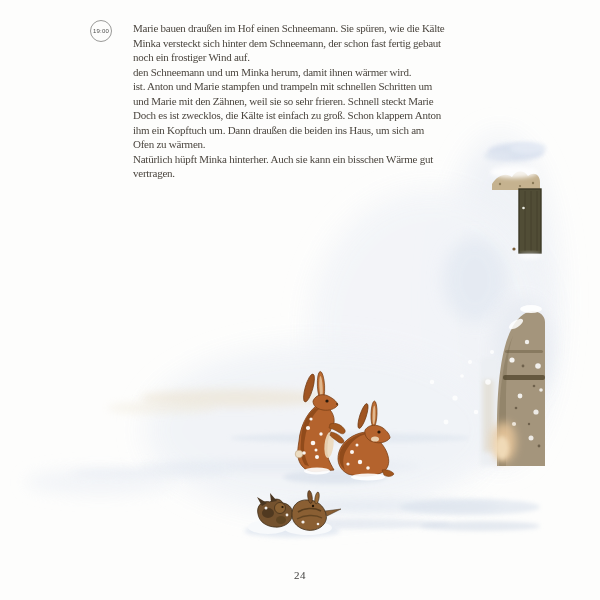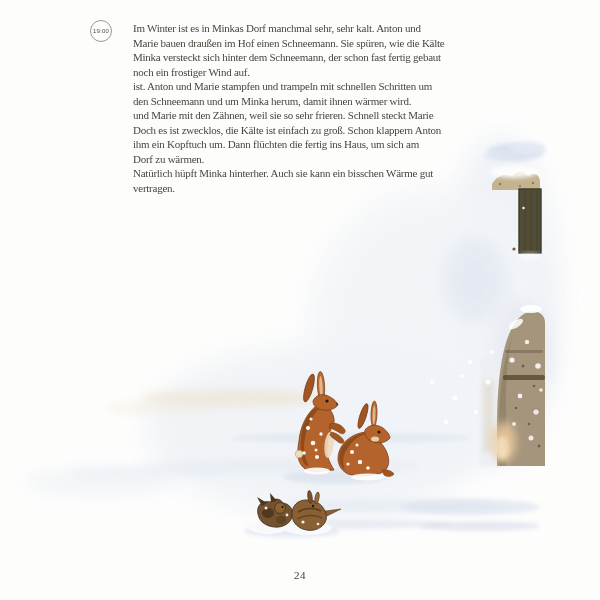--- a/index.html
+++ b/index.html
@@ -195,27 +195,26 @@
     <circle cx="303" cy="522" r="1.6" fill="#ffffff" opacity="0.9"></circle>
     <circle cx="318" cy="524" r="1.3" fill="#ffffff" opacity="0.9"></circle>
   </g>
 </svg>
 
 <div class="time-badge">
   <span>19:00</span>
 </div>
 
 <div class="story">
-  <div class="line">Im Winter ist es in Minkas Dorf manchmal sehr, sehr kalt. Anton und</div>
   <div class="line">Marie bauen draußen im Hof einen Schneemann. Sie spüren, wie die Kälte</div>
   <div class="line">Minka versteckt sich hinter dem Schneemann, der schon fast fertig gebaut</div>
   <div class="line">noch ein frostiger Wind auf.</div>
+  <div class="line">den Schneemann und um Minka herum, damit ihnen wärmer wird.</div>
   <div class="line">ist. Anton und Marie stampfen und trampeln mit schnellen Schritten um</div>
-  <div class="line">den Schneemann und um Minka herum, damit ihnen wärmer wird.</div>
   <div class="line">und Marie mit den Zähnen, weil sie so sehr frieren. Schnell steckt Marie</div>
   <div class="line">Doch es ist zwecklos, die Kälte ist einfach zu groß. Schon klappern Anton</div>
-  <div class="line">ihm ein Kopftuch um. Dann flüchten die fertig ins Haus, um sich am</div>
-  <div class="line">Dorf zu wärmen.</div>
+  <div class="line">ihm ein Kopftuch um. Dann draußen die beiden ins Haus, um sich am</div>
+  <div class="line">Ofen zu wärmen.</div>
   <div class="line">Natürlich hüpft Minka hinterher. Auch sie kann ein bisschen Wärme gut</div>
   <div class="line">vertragen.</div>
 </div>
 
 <div class="page-number">24</div>
 
 </body></html>

